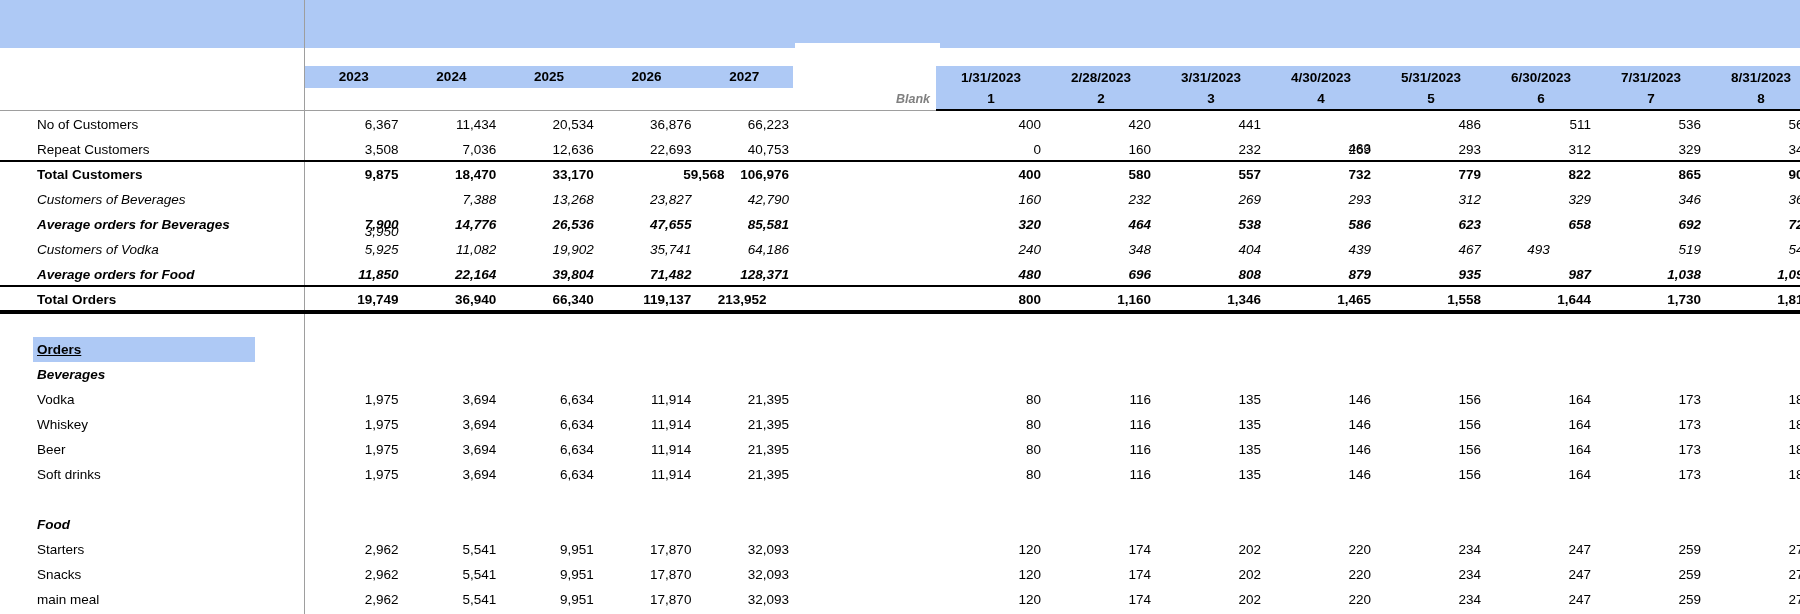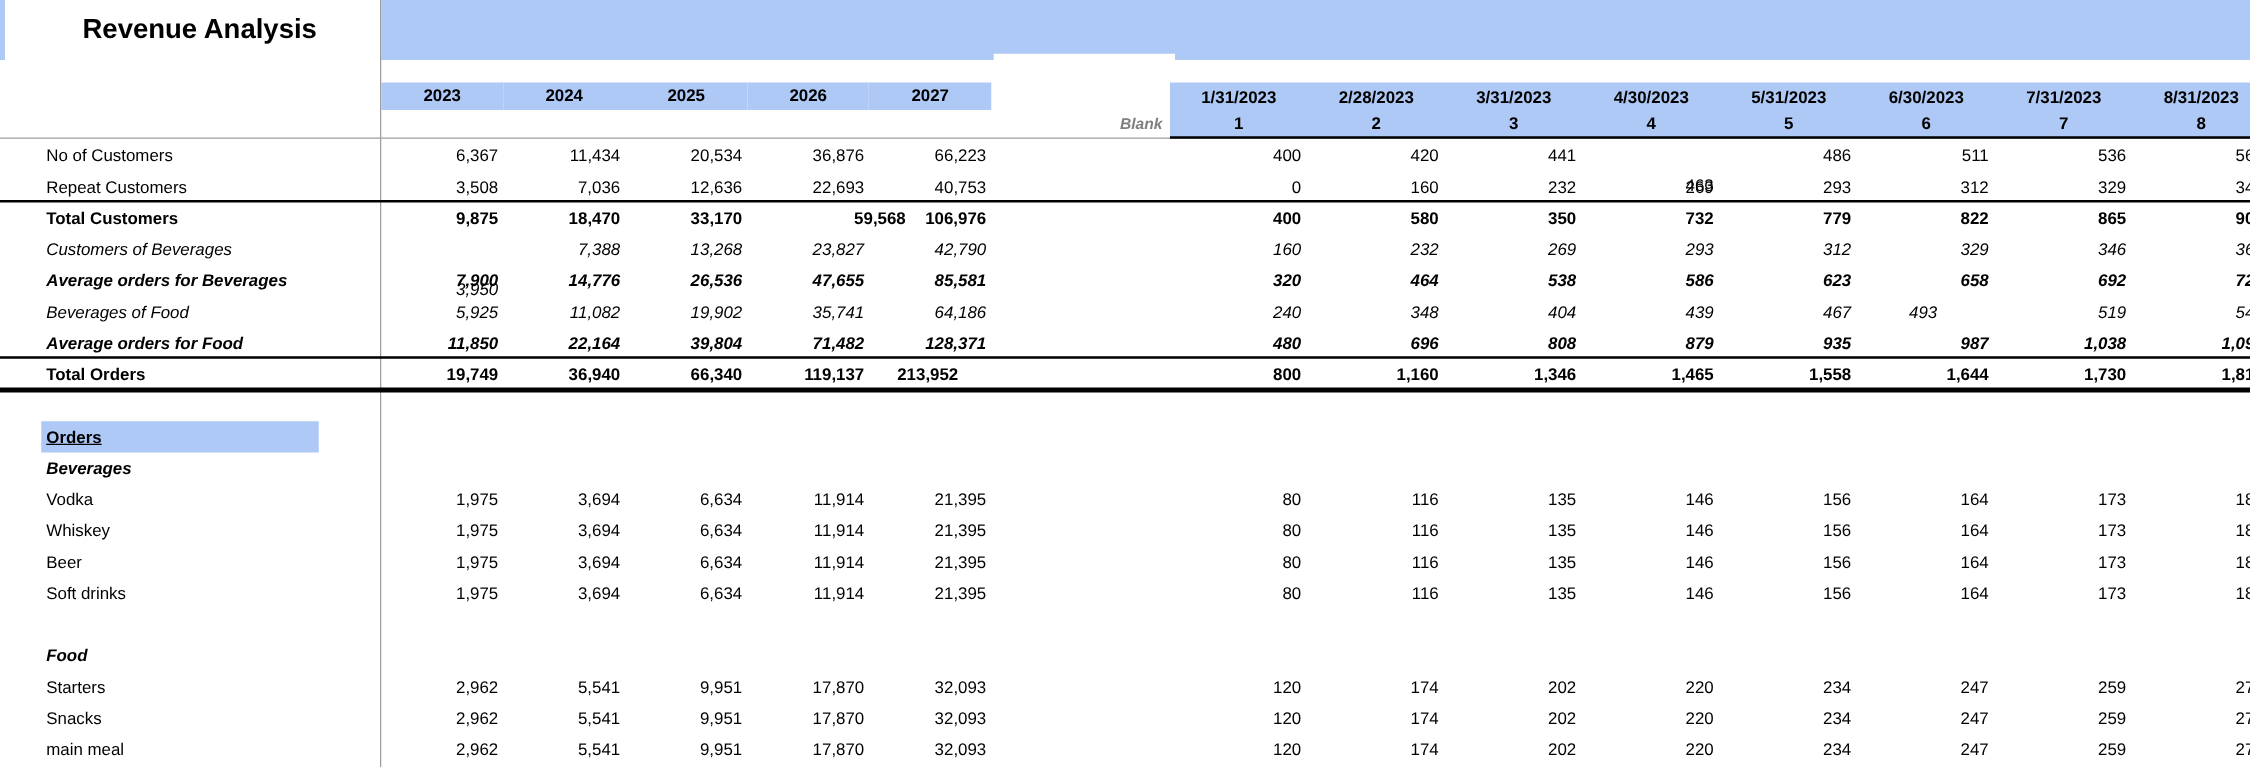--- a/index.html
+++ b/index.html
@@ -39,23 +39,20 @@
   .st-bold-italic{font-weight:700;font-style:italic;}
   .section-hl{position:absolute;left:33px;top:0;width:222px;height:25px;background:var(--blue);}
   .section-lbl{font-weight:700;text-decoration:underline;}
 </style>
 </head>
 <body>
 
 <div id="sheet" style="--blue: #aec9f5;">
   <div class="abs" id="top-band"></div>
   <div class="abs" id="band-notch"></div>
-  <div class="abs" id="title-cell">
-    <div class="abs" id="title-text">Revenue Analysis</div>
-  </div>
   <div class="abs" id="col-gridline"></div>
   <div class="abs" id="month-hblock"></div>
   <div id="year-headers">
       <div class="abs year-hcell" style="left: 305px; width: 97.6px;">2023</div>
       <div class="abs year-hcell" style="left: 402.6px; width: 97.6px;">2024</div>
       <div class="abs year-hcell" style="left: 500.2px; width: 97.6px;">2025</div>
       <div class="abs year-hcell" style="left: 597.8px; width: 97.6px;">2026</div>
       <div class="abs year-hcell" style="left: 695.4px; width: 97.6px;">2027</div>
     </div>
   <div id="month-headers">
@@ -114,21 +111,21 @@
       </div>
       <div class="row" style="top: 162px;">
         <div class="cell lbl st-bold">Total Customers</div>
         <div class="cell num st-bold" style="left: 305px; width: 93.6px;">9,875</div>
         <div class="cell num st-bold" style="left: 402.6px; width: 93.6px;">18,470</div>
         <div class="cell num st-bold" style="left: 500.2px; width: 93.6px;">33,170</div>
         <div class="cell num st-bold" style="left: 631px; width: 93.6px;">59,568</div>
         <div class="cell num st-bold" style="left: 695.4px; width: 93.6px;">106,976</div>
         <div class="cell num st-bold" style="left: 936px; width: 105px;">400</div>
         <div class="cell num st-bold" style="left: 1046px; width: 105px;">580</div>
-        <div class="cell num st-bold" style="left: 1156px; width: 105px;">350</div>
+        <div class="cell num st-bold" style="left: 1156px; width: 105px;">557</div>
         <div class="cell num st-bold" style="left: 1266px; width: 105px;">732</div>
         <div class="cell num st-bold" style="left: 1376px; width: 105px;">779</div>
         <div class="cell num st-bold" style="left: 1486px; width: 105px;">822</div>
         <div class="cell num st-bold" style="left: 1596px; width: 105px;">865</div>
         <div class="cell num st-bold" style="left: 1706px; width: 105px;">909</div>
       </div>
       <div class="row" style="top: 187px;">
         <div class="cell lbl st-italic">Customers of Beverages</div>
         <div class="cell num st-italic" style="left: 305px; width: 93.6px; margin-top: 32px;">3,950</div>
         <div class="cell num st-italic" style="left: 402.6px; width: 93.6px;">7,388</div>
@@ -154,21 +151,21 @@
         <div class="cell num st-bold-italic" style="left: 936px; width: 105px;">320</div>
         <div class="cell num st-bold-italic" style="left: 1046px; width: 105px;">464</div>
         <div class="cell num st-bold-italic" style="left: 1156px; width: 105px;">538</div>
         <div class="cell num st-bold-italic" style="left: 1266px; width: 105px;">586</div>
         <div class="cell num st-bold-italic" style="left: 1376px; width: 105px;">623</div>
         <div class="cell num st-bold-italic" style="left: 1486px; width: 105px;">658</div>
         <div class="cell num st-bold-italic" style="left: 1596px; width: 105px;">692</div>
         <div class="cell num st-bold-italic" style="left: 1706px; width: 105px;">727</div>
       </div>
       <div class="row" style="top: 237px;">
-        <div class="cell lbl st-italic">Beverages of Food</div>
+        <div class="cell lbl st-italic">Customers of Vodka</div>
         <div class="cell num st-italic" style="left: 305px; width: 93.6px;">5,925</div>
         <div class="cell num st-italic" style="left: 402.6px; width: 93.6px;">11,082</div>
         <div class="cell num st-italic" style="left: 500.2px; width: 93.6px;">19,902</div>
         <div class="cell num st-italic" style="left: 597.8px; width: 93.6px;">35,741</div>
         <div class="cell num st-italic" style="left: 695.4px; width: 93.6px;">64,186</div>
         <div class="cell num st-italic" style="left: 936px; width: 105px;">240</div>
         <div class="cell num st-italic" style="left: 1046px; width: 105px;">348</div>
         <div class="cell num st-italic" style="left: 1156px; width: 105px;">404</div>
         <div class="cell num st-italic" style="left: 1266px; width: 105px;">439</div>
         <div class="cell num st-italic" style="left: 1376px; width: 105px;">467</div>

